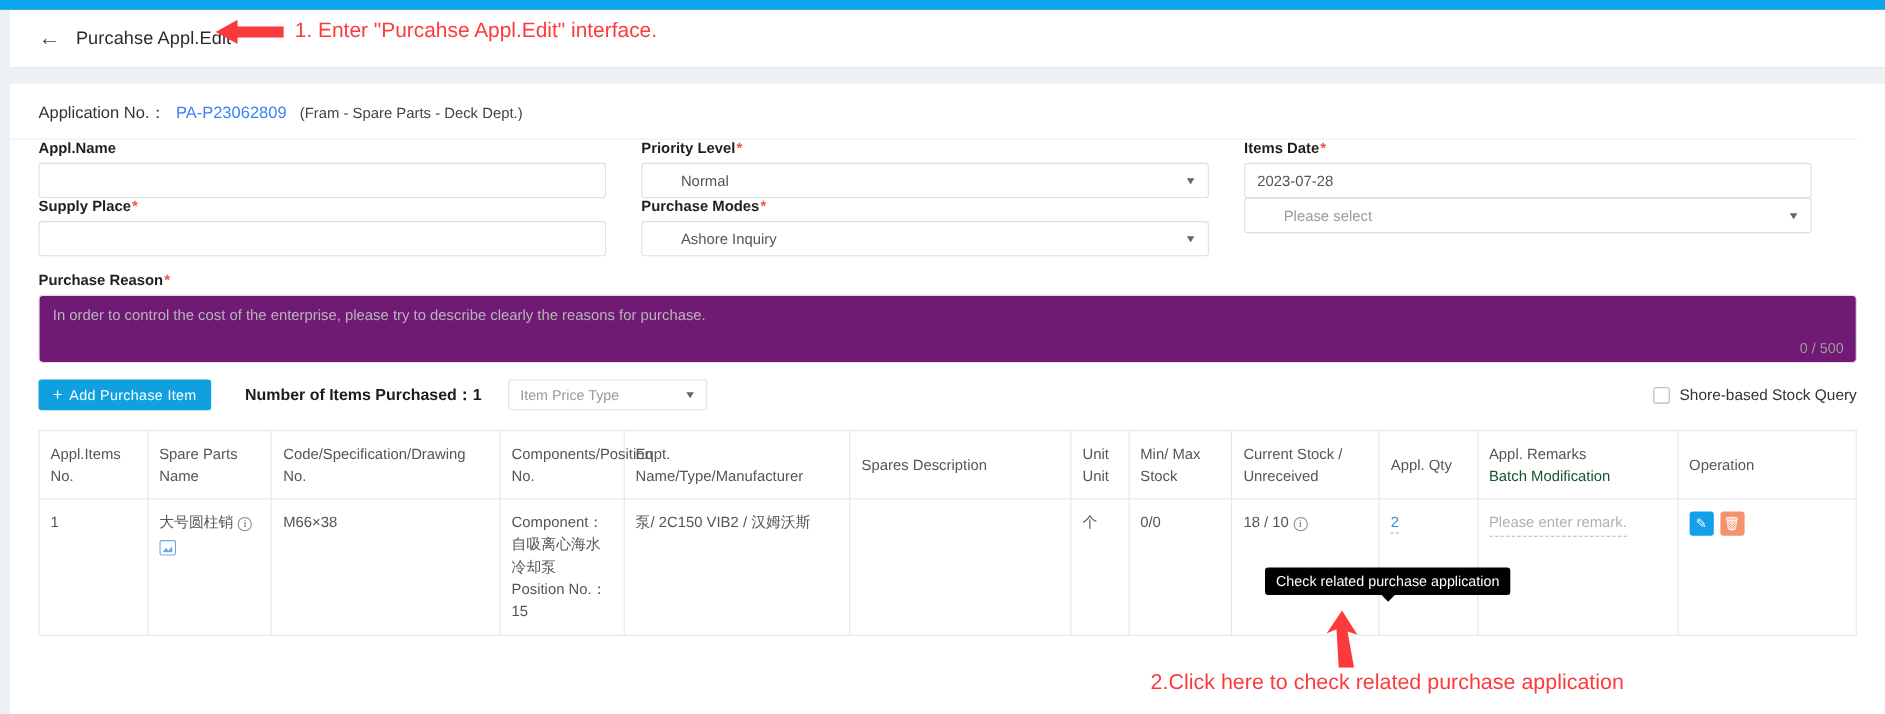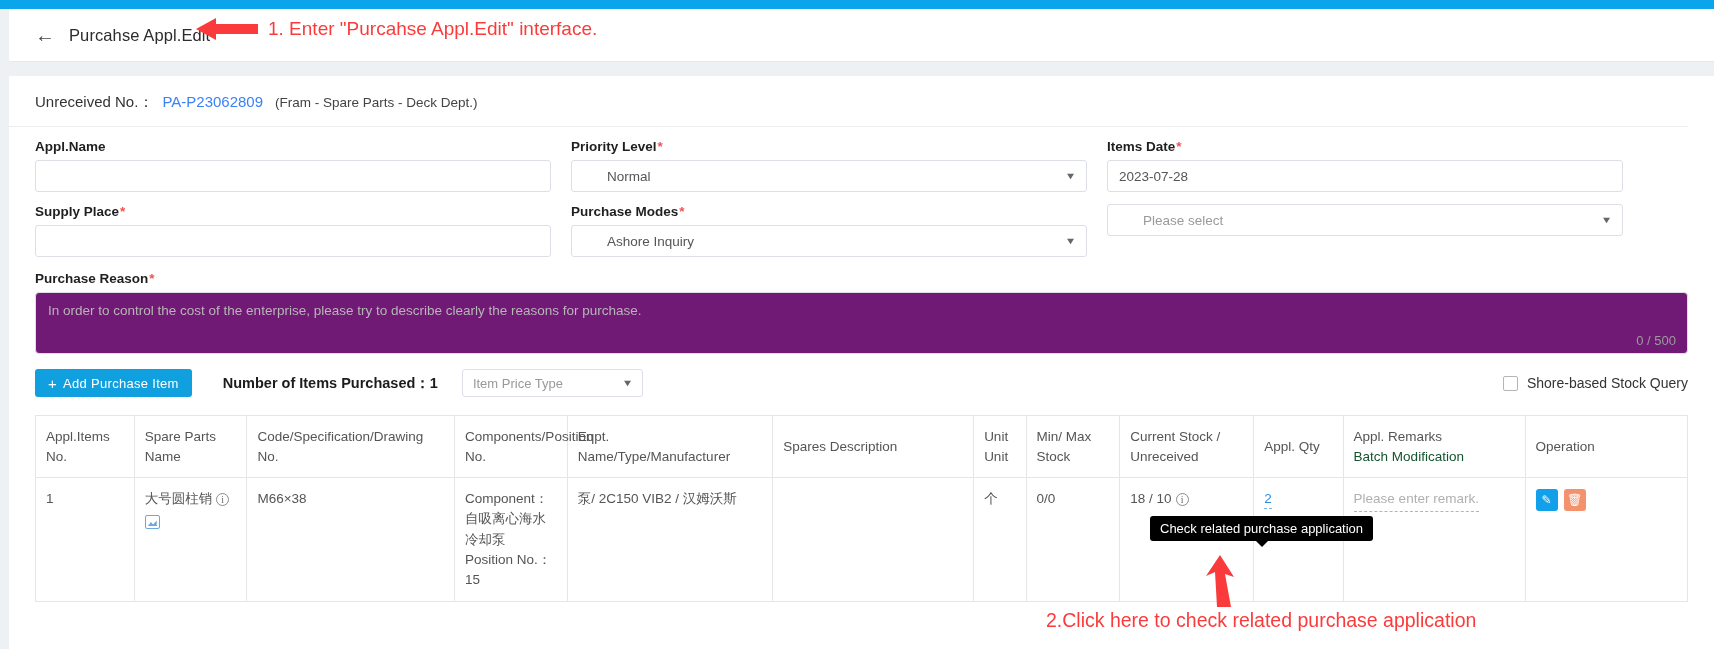--- a/index.html
+++ b/index.html
@@ -68,21 +68,21 @@
     border-bottom:1px solid #ededed;
     margin-right:26px;
     display:flex; align-items:baseline; gap:0;
   }
   .appno-label { color:#333; }
   .appno-value { margin-left:9px; color:#3b82f6; }
   .appno-dept { margin-left:12px; font-size:13.5px; color:#444; }
 
   .form-area { padding:0 26px; }
 
-  .form-row { display:flex; gap:20px; margin-top:12px; }
+  .form-row { display:flex; gap:32px; }
   .fcol { width:516px; }
   .fcol.c2 { width:516px; }
   .fcol.c3 { width:516px; }
 
   .flabel {
     font-size:13.5px; font-weight:bold; color:#1f1f1f;
     margin-bottom:6px; display:block;
   }
   .req { color:#f05252; font-weight:bold; margin-left:1px; }
 
@@ -232,21 +232,21 @@
       </svg>
     </span>
     <span class="anno-text">1. Enter "Purcahse Appl.Edit" interface.</span>
   </div>
 
   <div class="gap-band"></div>
 
   <div class="card">
 
     <div class="appno-row">
-      <span class="appno-label">Unreceived No.：</span>
+      <span class="appno-label">Application No.：</span>
       <span class="appno-value">PA-P23062809</span>
       <span class="appno-dept">(Fram - Spare Parts - Deck Dept.)</span>
     </div>
 
     <div class="form-area">
 
       <div class="form-row">
         <div class="fcol">
           <span class="flabel"><span>Appl.Name</span></span>
           <div class="fctl empty"></div>

